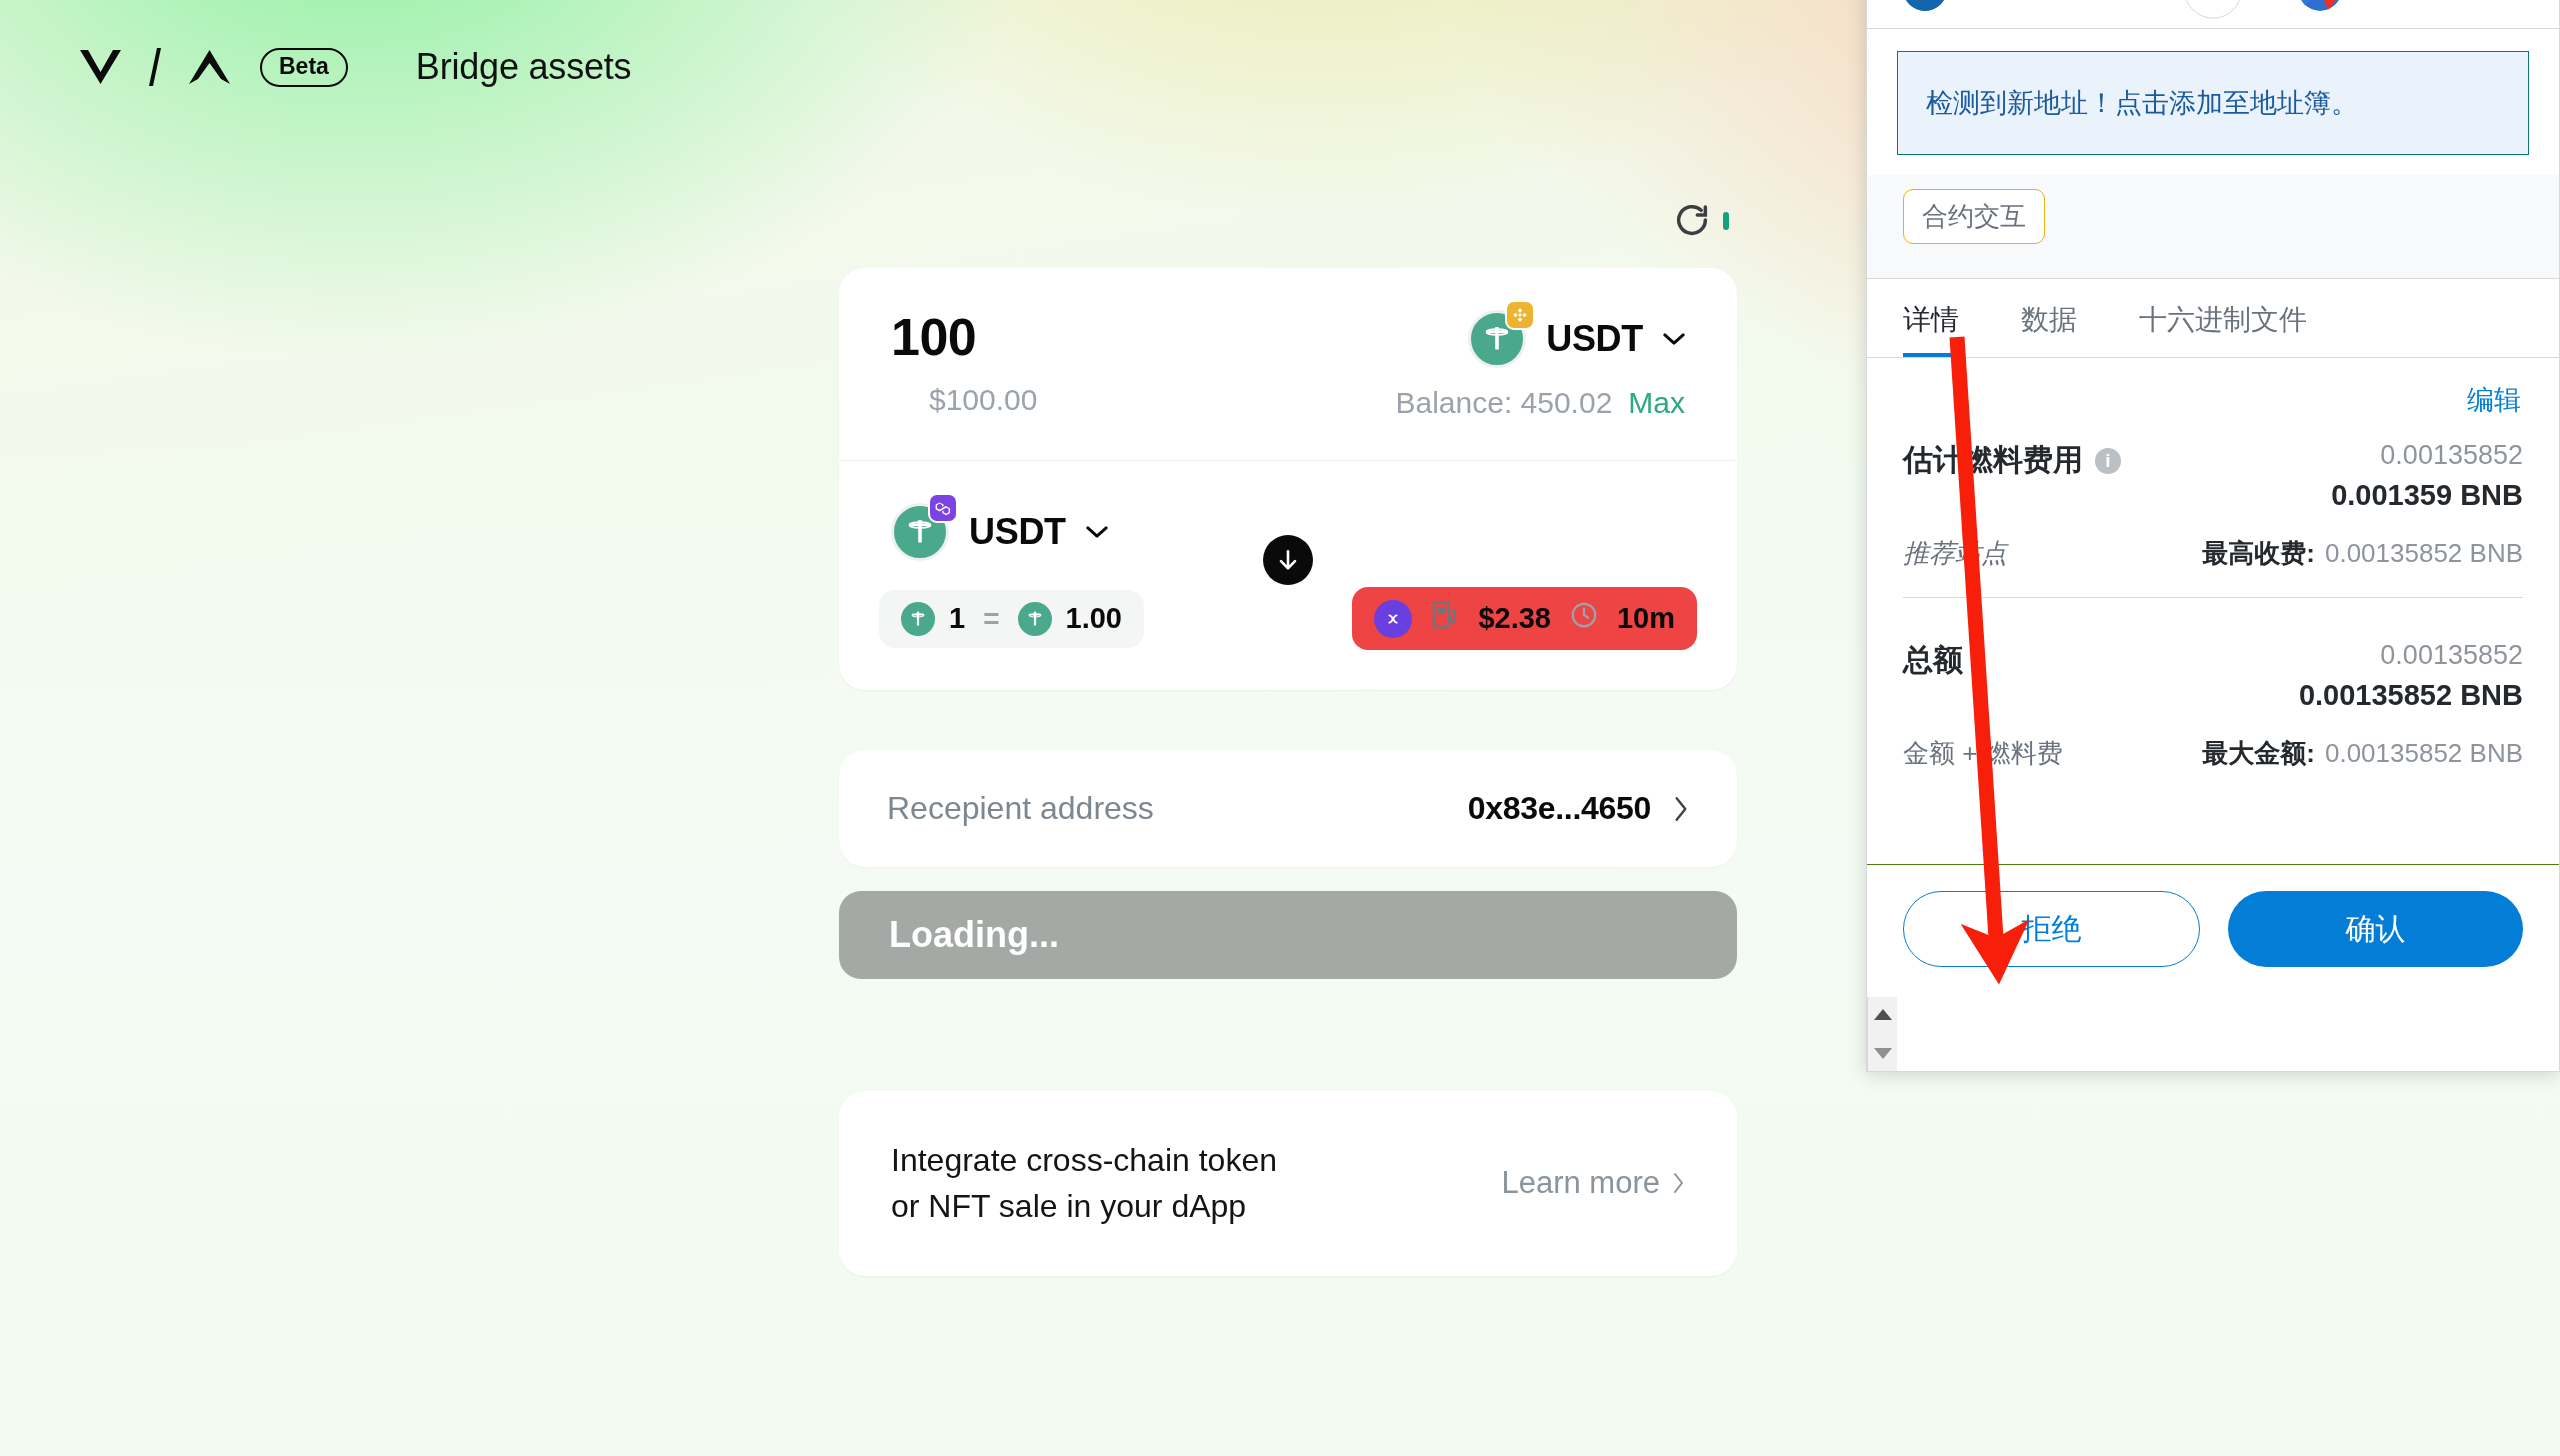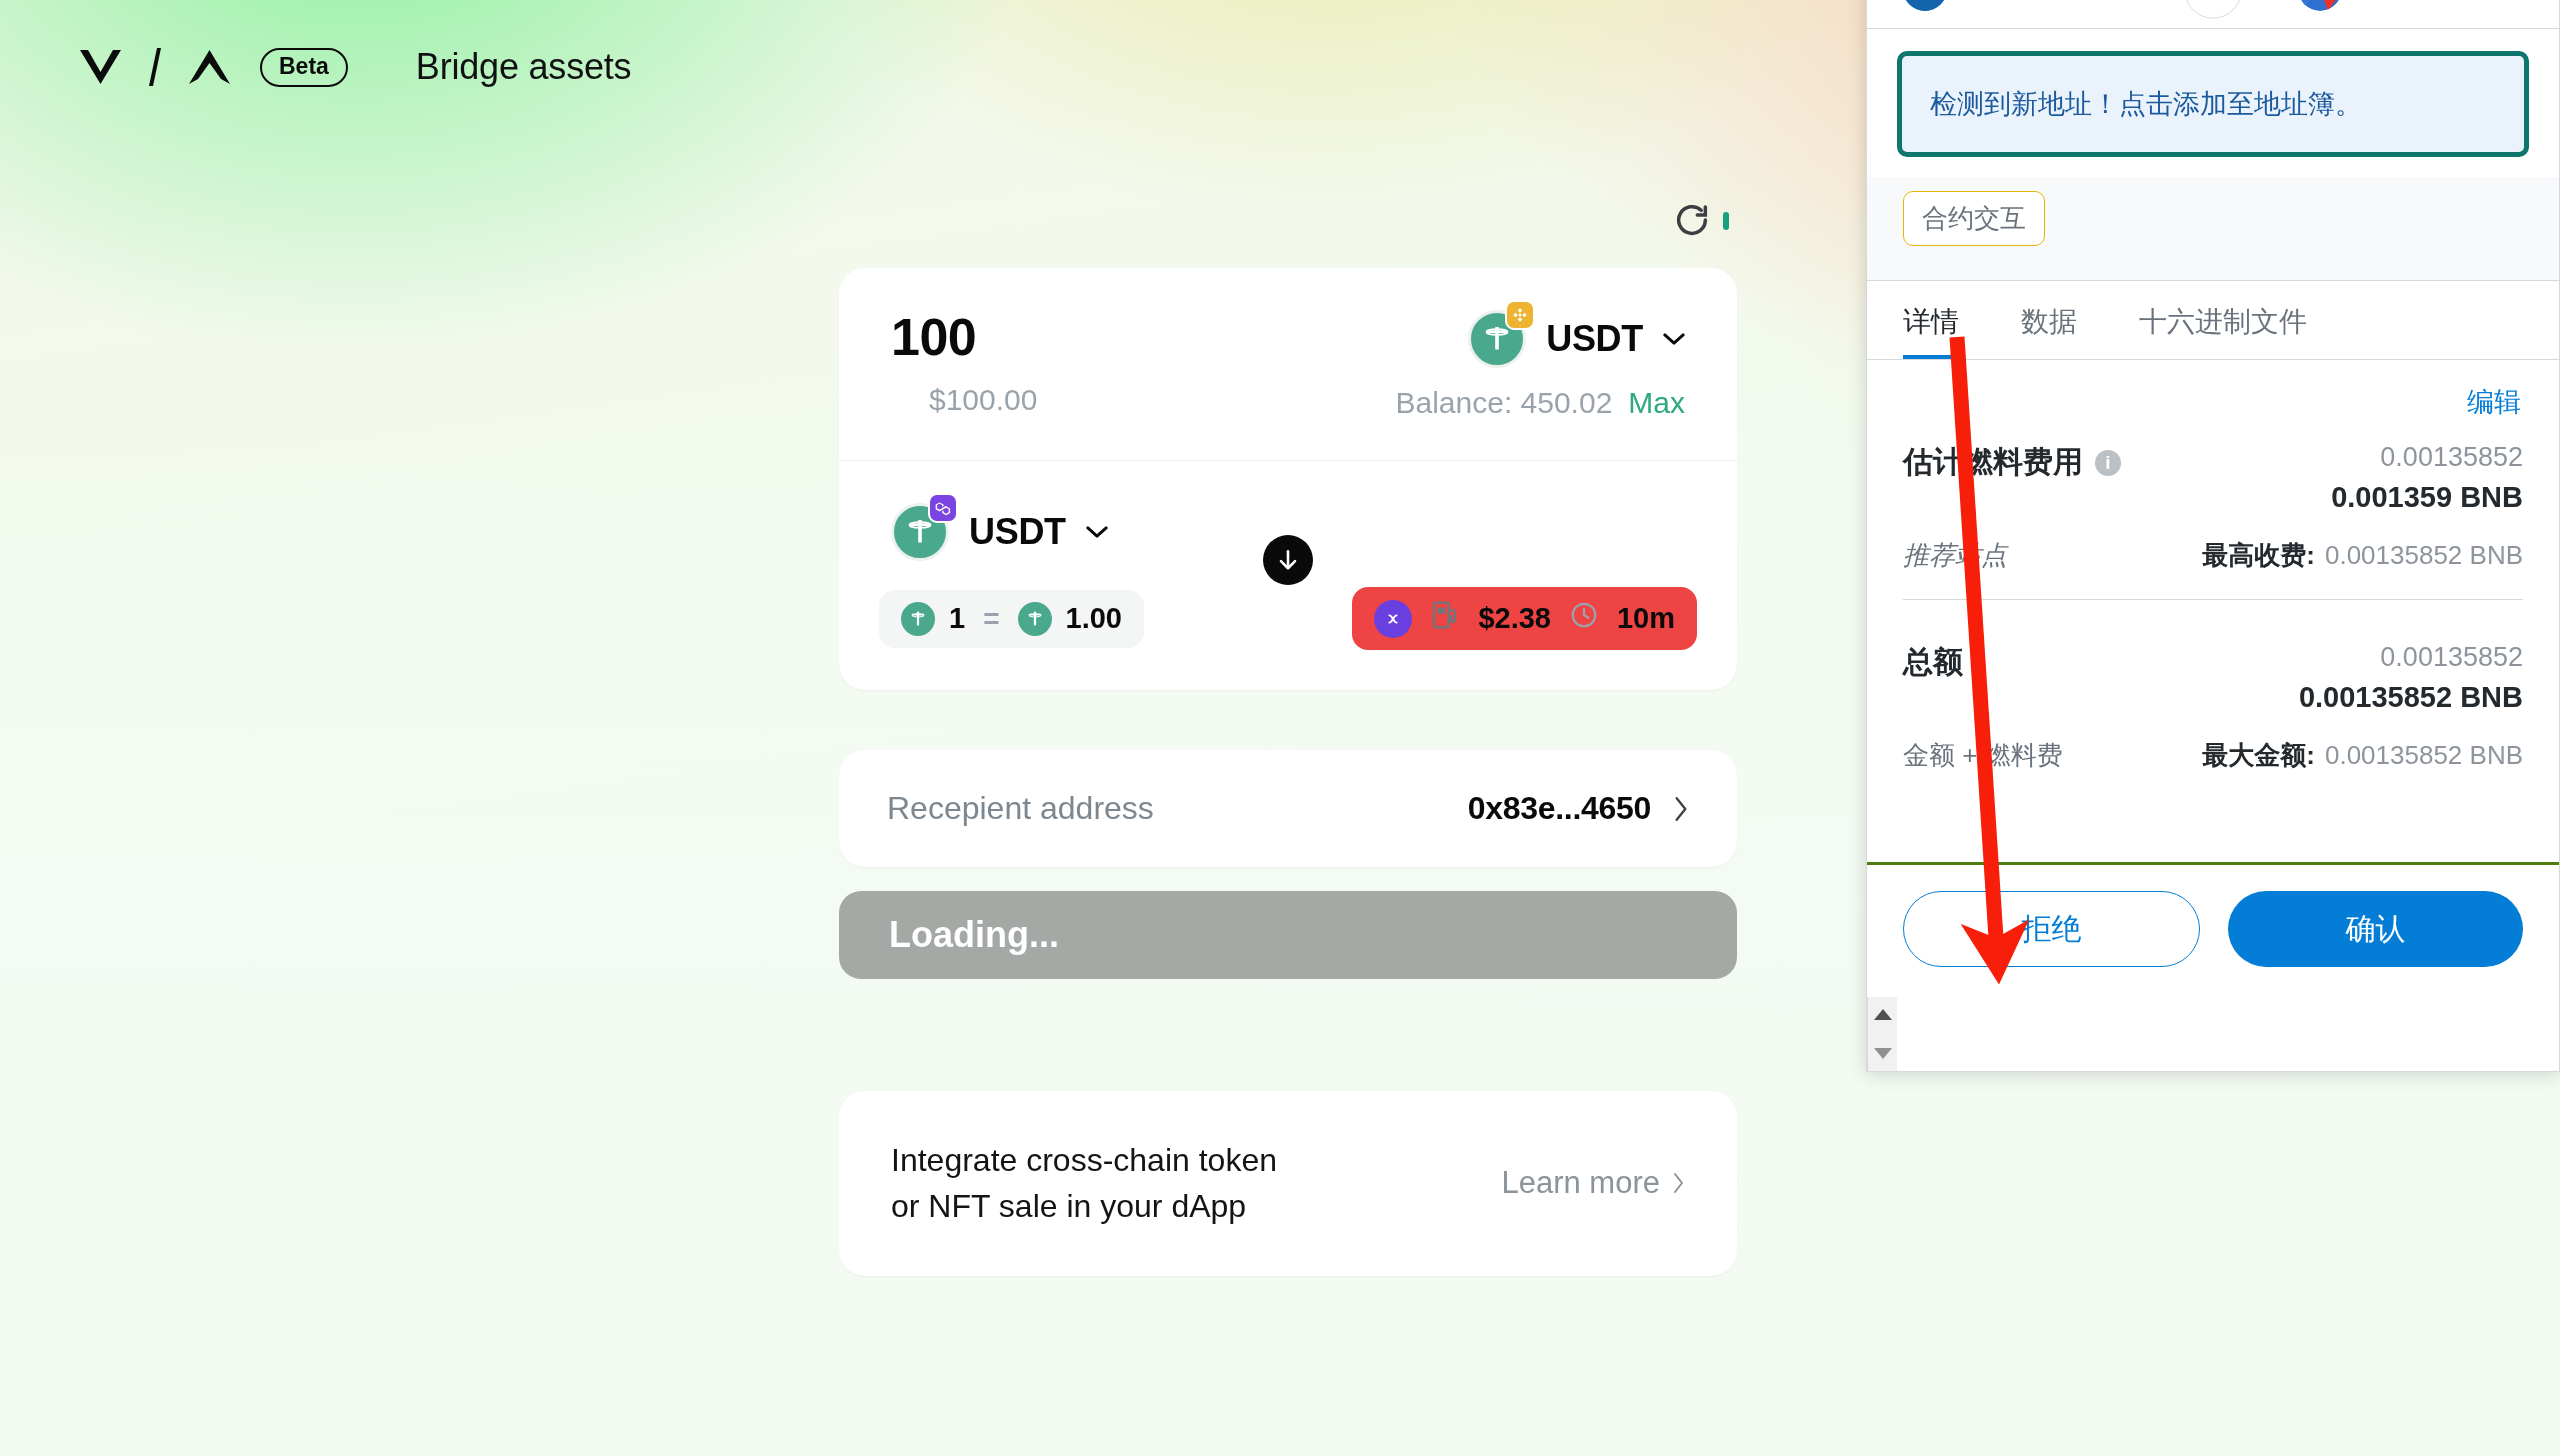--- a/index.html
+++ b/index.html
@@ -213,22 +213,22 @@
     position: absolute; left: 50%; top: 50%;
     transform: translate(-50%, -42%);
     width: 58px; height: 58px; border-radius: 50%;
     background: #fff; border: 1px solid #d6d9dc;
     display: flex; align-items: center; justify-content: center;
   }
 
   .mm-banner-wrap { padding: 22px 30px 20px; }
   .mm-banner {
     background: #eaf2fb;
-    border: 5px solid #0f766e;
-    border-radius: 10px;
+    border: 1px solid #0f766e;
+    border-radius: 0;
     padding: 30px 28px;
     font-size: 27px;
     color: #1b5a9e;
     min-height: 104px;
     display: flex; align-items: center;
   }
 
   .mm-typebar {
     background: #f8f9fa;
     border-bottom: 1px solid #d6d9dc;
@@ -279,21 +279,21 @@
     display: flex; justify-content: space-between; align-items: center;
     margin-top: 24px;
   }
   .fee-site { font-size: 26px; color: #6a737d; font-style: italic; }
   .fee-max { font-size: 26px; }
   .fee-max b { color: #24292e; font-weight: 700; }
   .fee-max span { color: #8d949b; margin-left: 10px; }
   .mm-sep { height: 1px; background: #d6d9dc; }
 
   .mm-footer {
-    border-top: 3px solid #4d7c0f;
+    border-top: 1px solid #4d7c0f;
     display: flex; gap: 28px;
     padding: 26px 36px 30px;
     background: #fff;
   }
   .btn {
     flex: 1; height: 76px; border-radius: 999px;
     display: flex; align-items: center; justify-content: center;
     font-size: 30px; cursor: pointer; border: none;
     font-family: inherit;
   }

